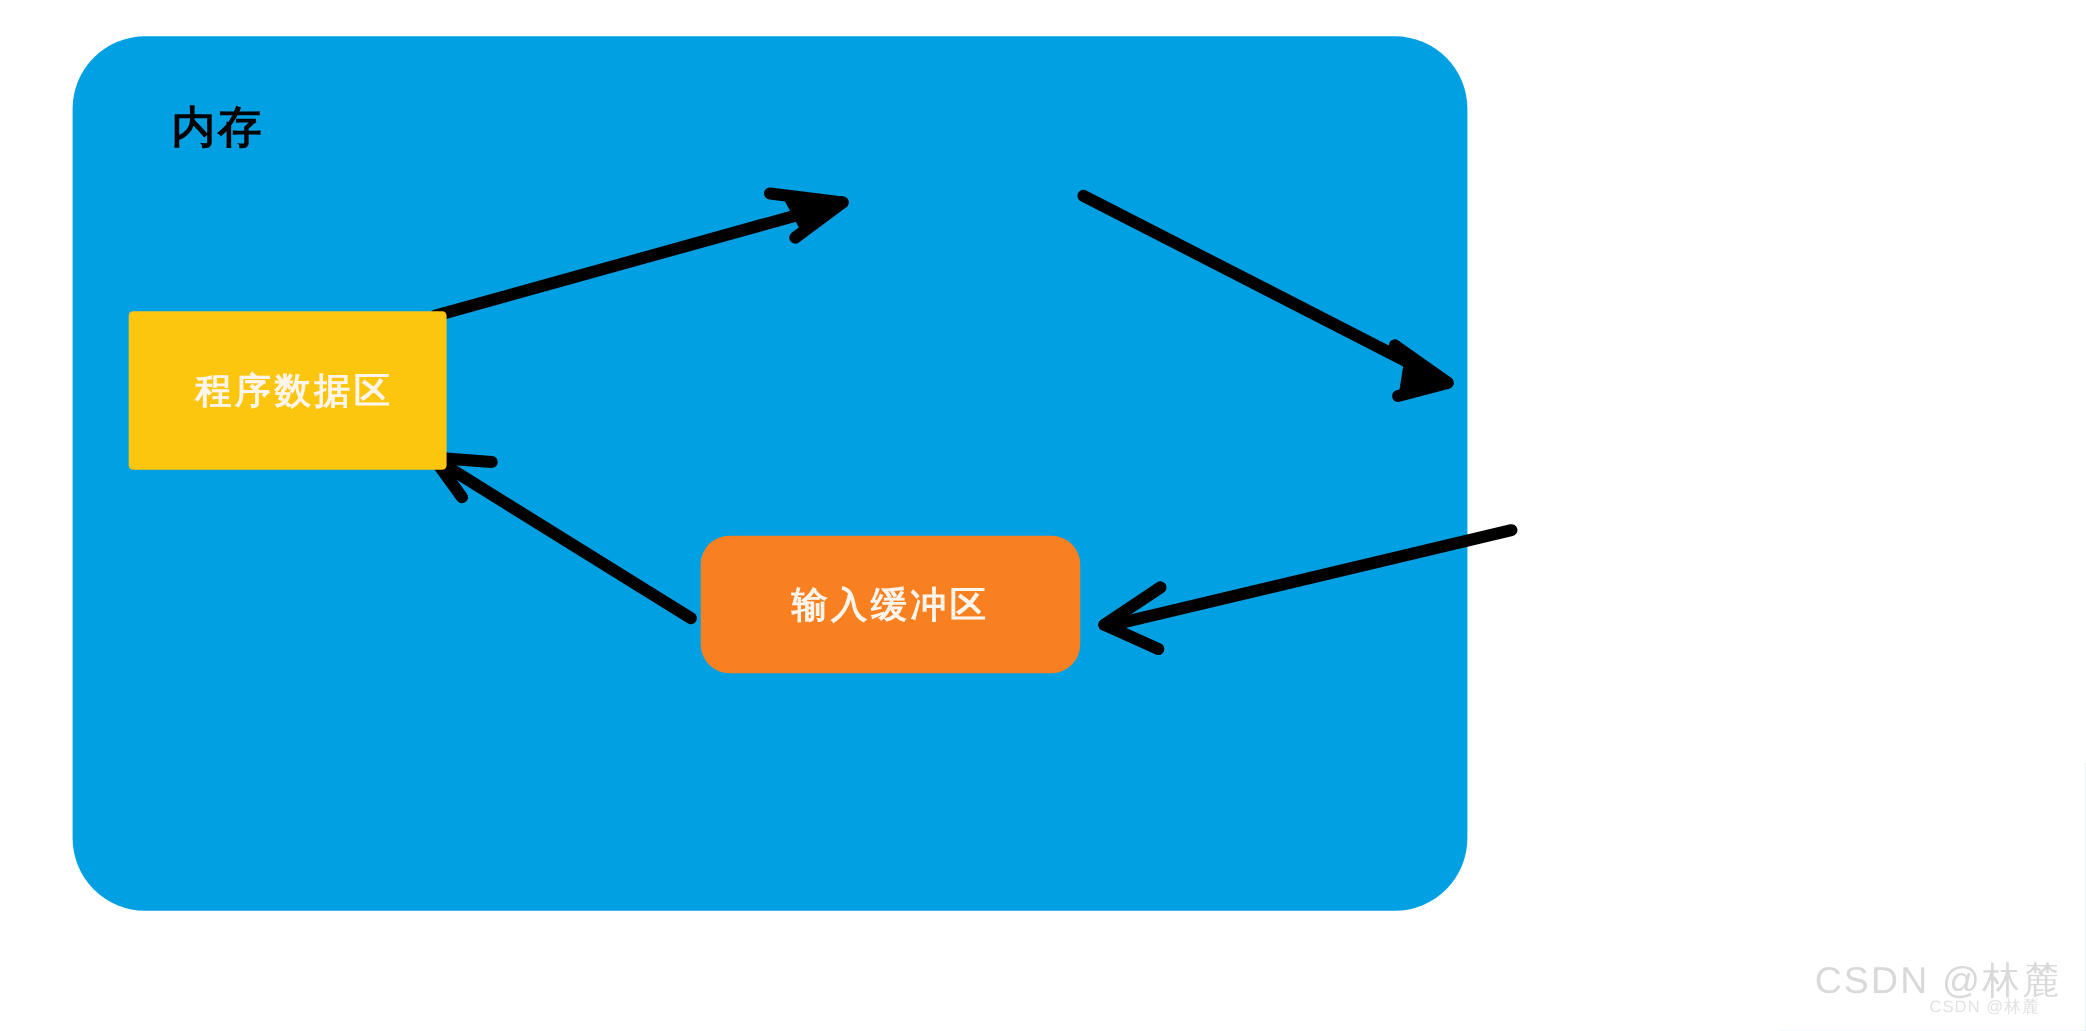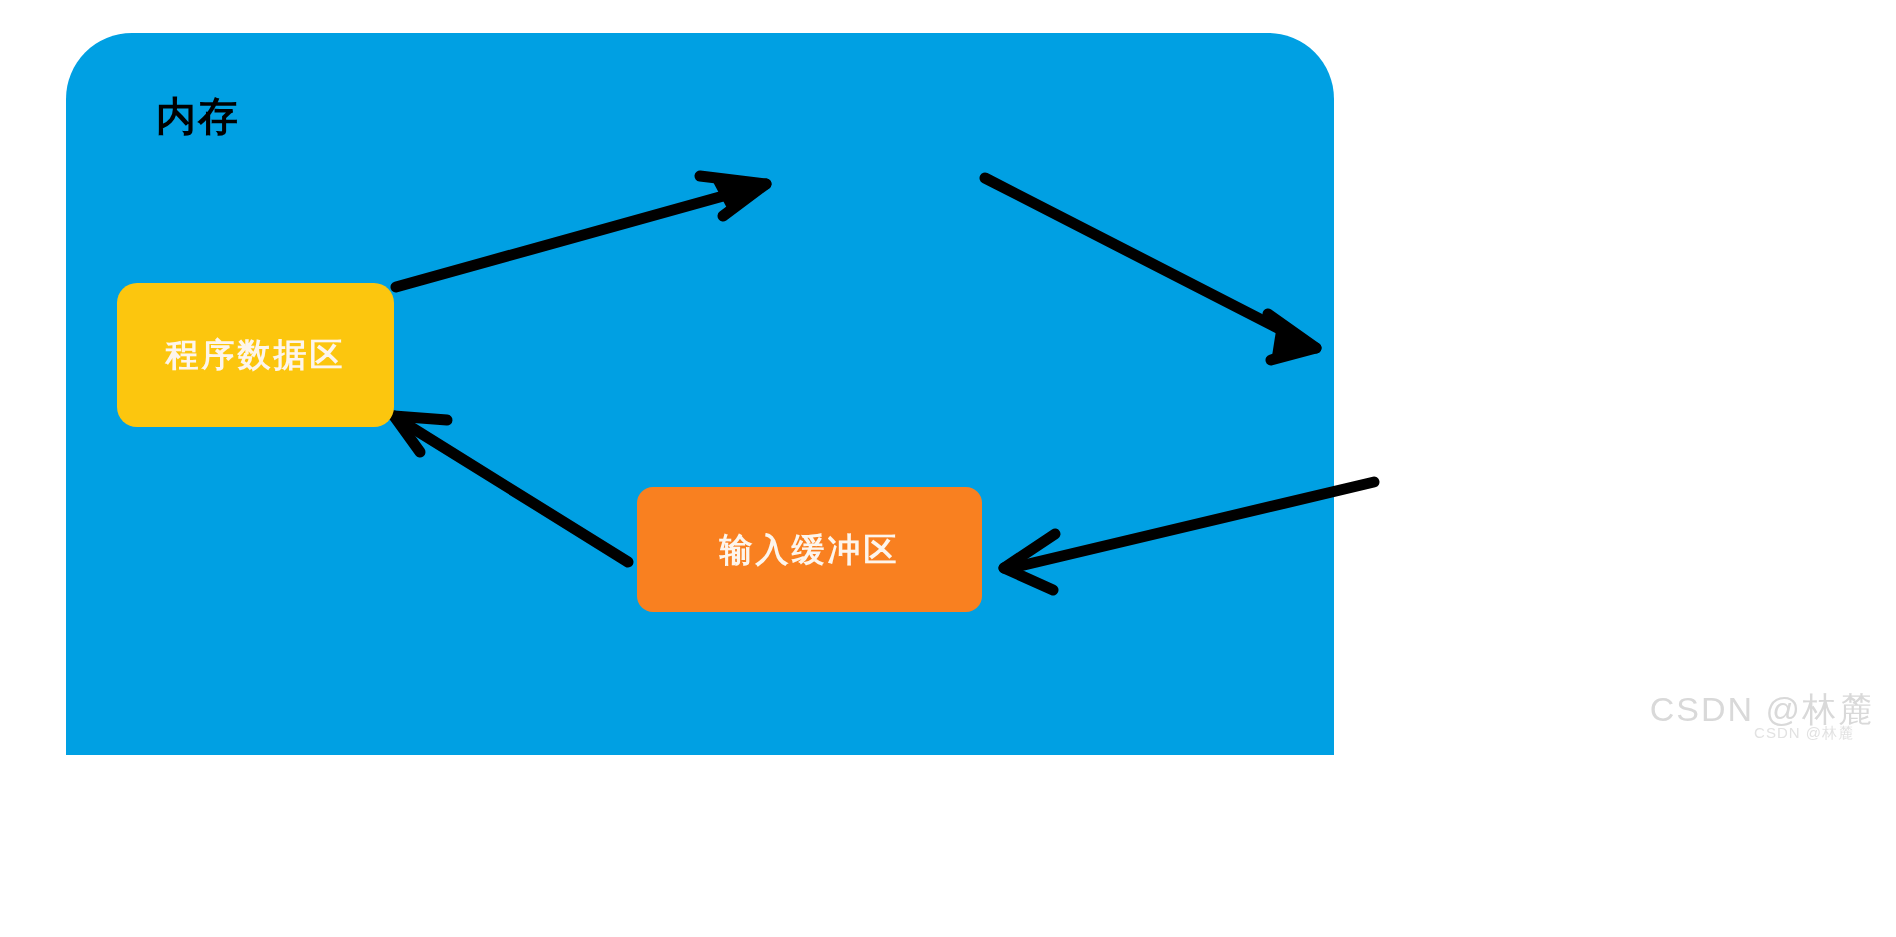--- a/index.html
+++ b/index.html
@@ -6,21 +6,21 @@
     margin: 0;
     padding: 0;
     background: #ffffff;
   }
   body {
     font-family: "Liberation Sans", "DejaVu Sans", sans-serif;
   }
   #canvas {
     position: relative;
     width: 1896px;
-    height: 755px;
+    height: 937px;
     background: #ffffff;
     overflow: hidden;
   }
   
   .memory-box {
     position: absolute;
     left: 66px;
     top: 33px;
     width: 1268px;
     height: 795px;
@@ -49,39 +49,40 @@
     letter-spacing: 3px;
     text-align: center;
     line-height: 1.2;
   }
   .node-data {
     left: 117px;
     top: 283px;
     width: 277px;
     height: 144px;
     background: #FCC60E;
-    border-radius: 20px;
+    border-radius: 4px;
     font-size: 33px;
+    padding-left: 12px;
   }
   .node-outbuf {
     left: 637px;
     top: 92px;
     width: 345px;
     height: 125px;
     background: #F98020;
     border-radius: 26px;
     font-size: 33px;
   }
   .node-inbuf {
     left: 637px;
     top: 487px;
     width: 345px;
     height: 125px;
     background: #F98020;
-    border-radius: 16px;
+    border-radius: 26px;
     font-size: 33px;
   }
   
   .disk {
     position: absolute;
     left: 1307px;
     top: 328px;
     width: 250px;
     height: 147px;
     background: #27A84A;

